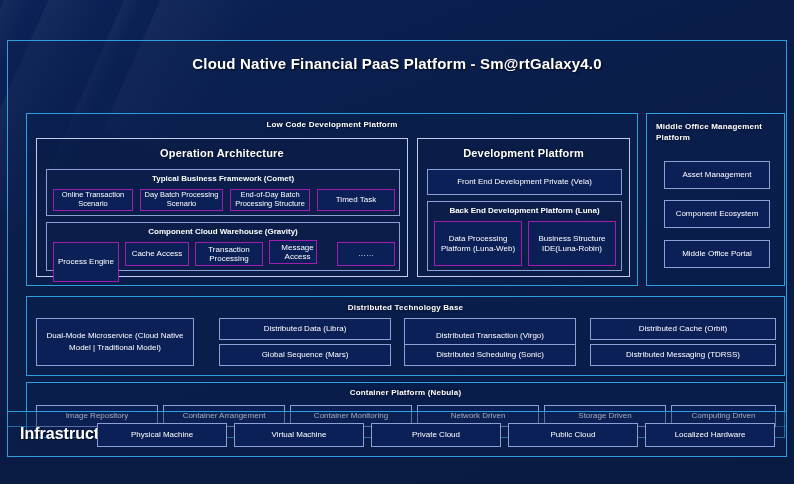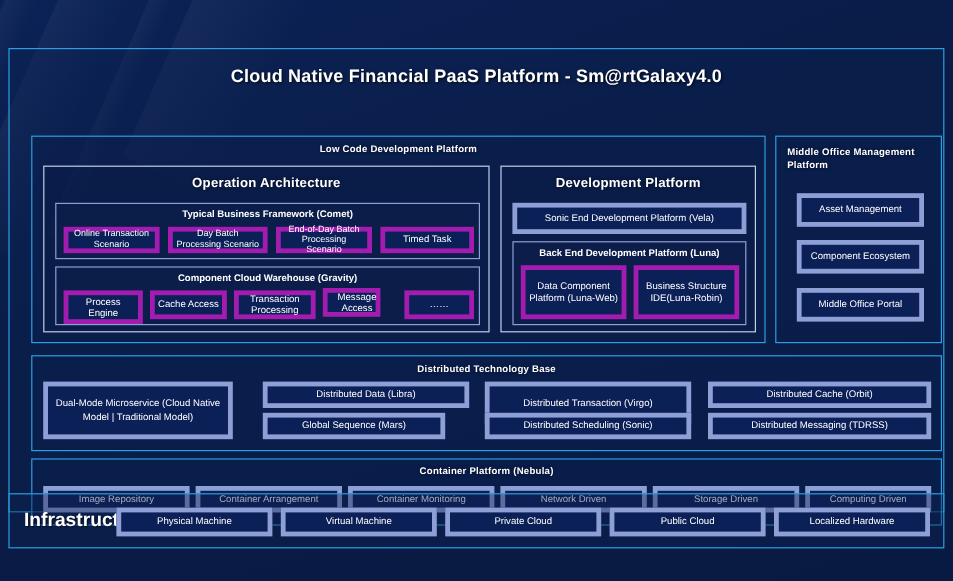--- a/index.html
+++ b/index.html
@@ -47,21 +47,21 @@
     text-align: center;
     font-size: 8px;
     font-weight: bold;
     letter-spacing: .2px;
     color: #ffffff;
     text-shadow: 0 0 3px rgba(0,0,0,.6);
   }
   .chip {
     position: absolute;
     box-sizing: border-box;
-    border: 4px solid #a21caf;
+    border: 1px solid #a21caf;
     background: #0c2058;
     display: flex;
     align-items: center;
     justify-content: center;
     text-align: center;
     line-height: 1.18;
     font-size: 7.5px;
     color: #ffffff;
     padding: 1px 2px;
   }
@@ -145,42 +145,42 @@
   <div class="panel" id="lowcode-panel">
     <div class="panel-title" id="lowcode-title">Low Code Development Platform</div>
 
     <div class="panel" id="ops-panel">
       <div class="panel-title" id="ops-title">Operation Architecture</div>
 
       <div class="group-box" style="left:9px; top:30px; width:354px; height:47px;">
         <div class="group-label">Typical Business Framework (Comet)</div>
         <div class="chip" style="left:6px; top:19px; width:80px; height:22px;">Online Transaction Scenario</div>
         <div class="chip" style="left:93px; top:19px; width:83px; height:22px;">Day Batch Processing Scenario</div>
-        <div class="chip" style="left:183px; top:19px; width:80px; height:22px;">End-of-Day Batch Processing Scenario</div>
+        <div class="chip" style="left:183px; top:19px; width:80px; height:22px;">End-of-Day Batch Processing Structure</div>
         <div class="chip big" style="left:270px; top:19px; width:78px; height:22px;">Timed Task</div>
       </div>
 
       <div class="group-box" style="left:9px; top:83px; width:354px; height:49px;">
         <div class="group-label">Component Cloud Warehouse (Gravity)</div>
-        <div class="chip big" style="left:6px; top:19px; width:66px; height:28px;">Process Engine</div>
+        <div class="chip big" style="left:6px; top:19px; width:66px; height:40px;">Process Engine</div>
         <div class="chip big" style="left:78px; top:19px; width:64px; height:24px;">Cache Access</div>
         <div class="chip big" style="left:148px; top:19px; width:68px; height:24px;">Transaction Processing</div>
         <div class="chip big" style="left:222px; top:17px; width:48px; height:24px;padding-left:11px;">Message Access</div>
         <div class="chip big" style="left:290px; top:19px; width:58px; height:24px;">……</div>
       </div>
     </div>
 
     <div class="panel" id="dev-panel">
       <div class="panel-title" id="dev-title">Development Platform</div>
 
-      <div class="chip big" style="left:9px; top:30px; width:195px; height:26px; border-color:#8e9fd6;">Sonic End Development Platform (Vela)</div>
+      <div class="chip big" style="left:9px; top:30px; width:195px; height:26px; border-color:#8e9fd6;">Front End Development Private (Vela)</div>
 
       <div class="group-box" style="left:9px; top:62px; width:195px; height:70px;">
         <div class="group-label">Back End Development Platform (Luna)</div>
-        <div class="chip big" style="left:6px; top:19px; width:88px; height:45px;">Data Component Platform (Luna-Web)</div>
+        <div class="chip big" style="left:6px; top:19px; width:88px; height:45px;">Data Processing Platform (Luna-Web)</div>
         <div class="chip big" style="left:100px; top:19px; width:88px; height:45px;">Business Structure IDE(Luna-Robin)</div>
       </div>
     </div>
   </div>
 
   <div class="panel" id="mid-panel">
     <div class="panel-title" id="mid-title">Middle Office Management Platform</div>
     <div class="chip big" style="left:17px; top:47px; width:106px; height:28px; border-color:#8e9fd6;">Asset Management</div>
     <div class="chip big" style="left:17px; top:86px; width:106px; height:28px; border-color:#8e9fd6;">Component Ecosystem</div>
     <div class="chip big" style="left:17px; top:126px; width:106px; height:28px; border-color:#8e9fd6;">Middle Office Portal</div>
@@ -188,21 +188,21 @@
 
   <div class="panel" id="dist-panel">
     <div class="panel-title" id="dist-title">Distributed Technology Base</div>
 
     <div class="chip big" style="left:9px; top:21px; width:158px; height:48px; border-color:#8e9fd6; line-height:1.45;">Dual-Mode Microservice (Cloud Native Model | Traditional Model)</div>
 
     <div class="chip big" style="left:192px; top:21px; width:172px; height:22px; border-color:#8e9fd6;">Distributed Data (Libra)</div>
     <div class="chip big" style="left:377px; top:21px; width:172px; height:36px; border-color:#8e9fd6;">Distributed Transaction (Virgo)</div>
     <div class="chip big" style="left:563px; top:21px; width:186px; height:22px; border-color:#8e9fd6;">Distributed Cache (Orbit)</div>
 
-    <div class="chip big" style="left:192px; top:47px; width:152px; height:22px; border-color:#8e9fd6;">Global Sequence (Mars)</div>
+    <div class="chip big" style="left:192px; top:47px; width:172px; height:22px; border-color:#8e9fd6;">Global Sequence (Mars)</div>
     <div class="chip big" style="left:377px; top:47px; width:172px; height:22px; border-color:#8e9fd6;">Distributed Scheduling (Sonic)</div>
     <div class="chip big" style="left:563px; top:47px; width:186px; height:22px; border-color:#8e9fd6;">Distributed Messaging (TDRSS)</div>
   </div>
 
   <div class="panel" id="cont-panel">
     <div class="panel-title" id="cont-title">Container Platform (Nebula)</div>
     <div class="chip big" style="left:9px; top:22px; width:122px; height:22px; border-color:#8e9fd6;">Image Repository</div>
     <div class="chip big" style="left:136px; top:22px; width:122px; height:22px; border-color:#8e9fd6;">Container Arrangement</div>
     <div class="chip big" style="left:263px; top:22px; width:122px; height:22px; border-color:#8e9fd6;">Container Monitoring</div>
     <div class="chip big" style="left:390px; top:22px; width:122px; height:22px; border-color:#8e9fd6;">Network Driven</div>

